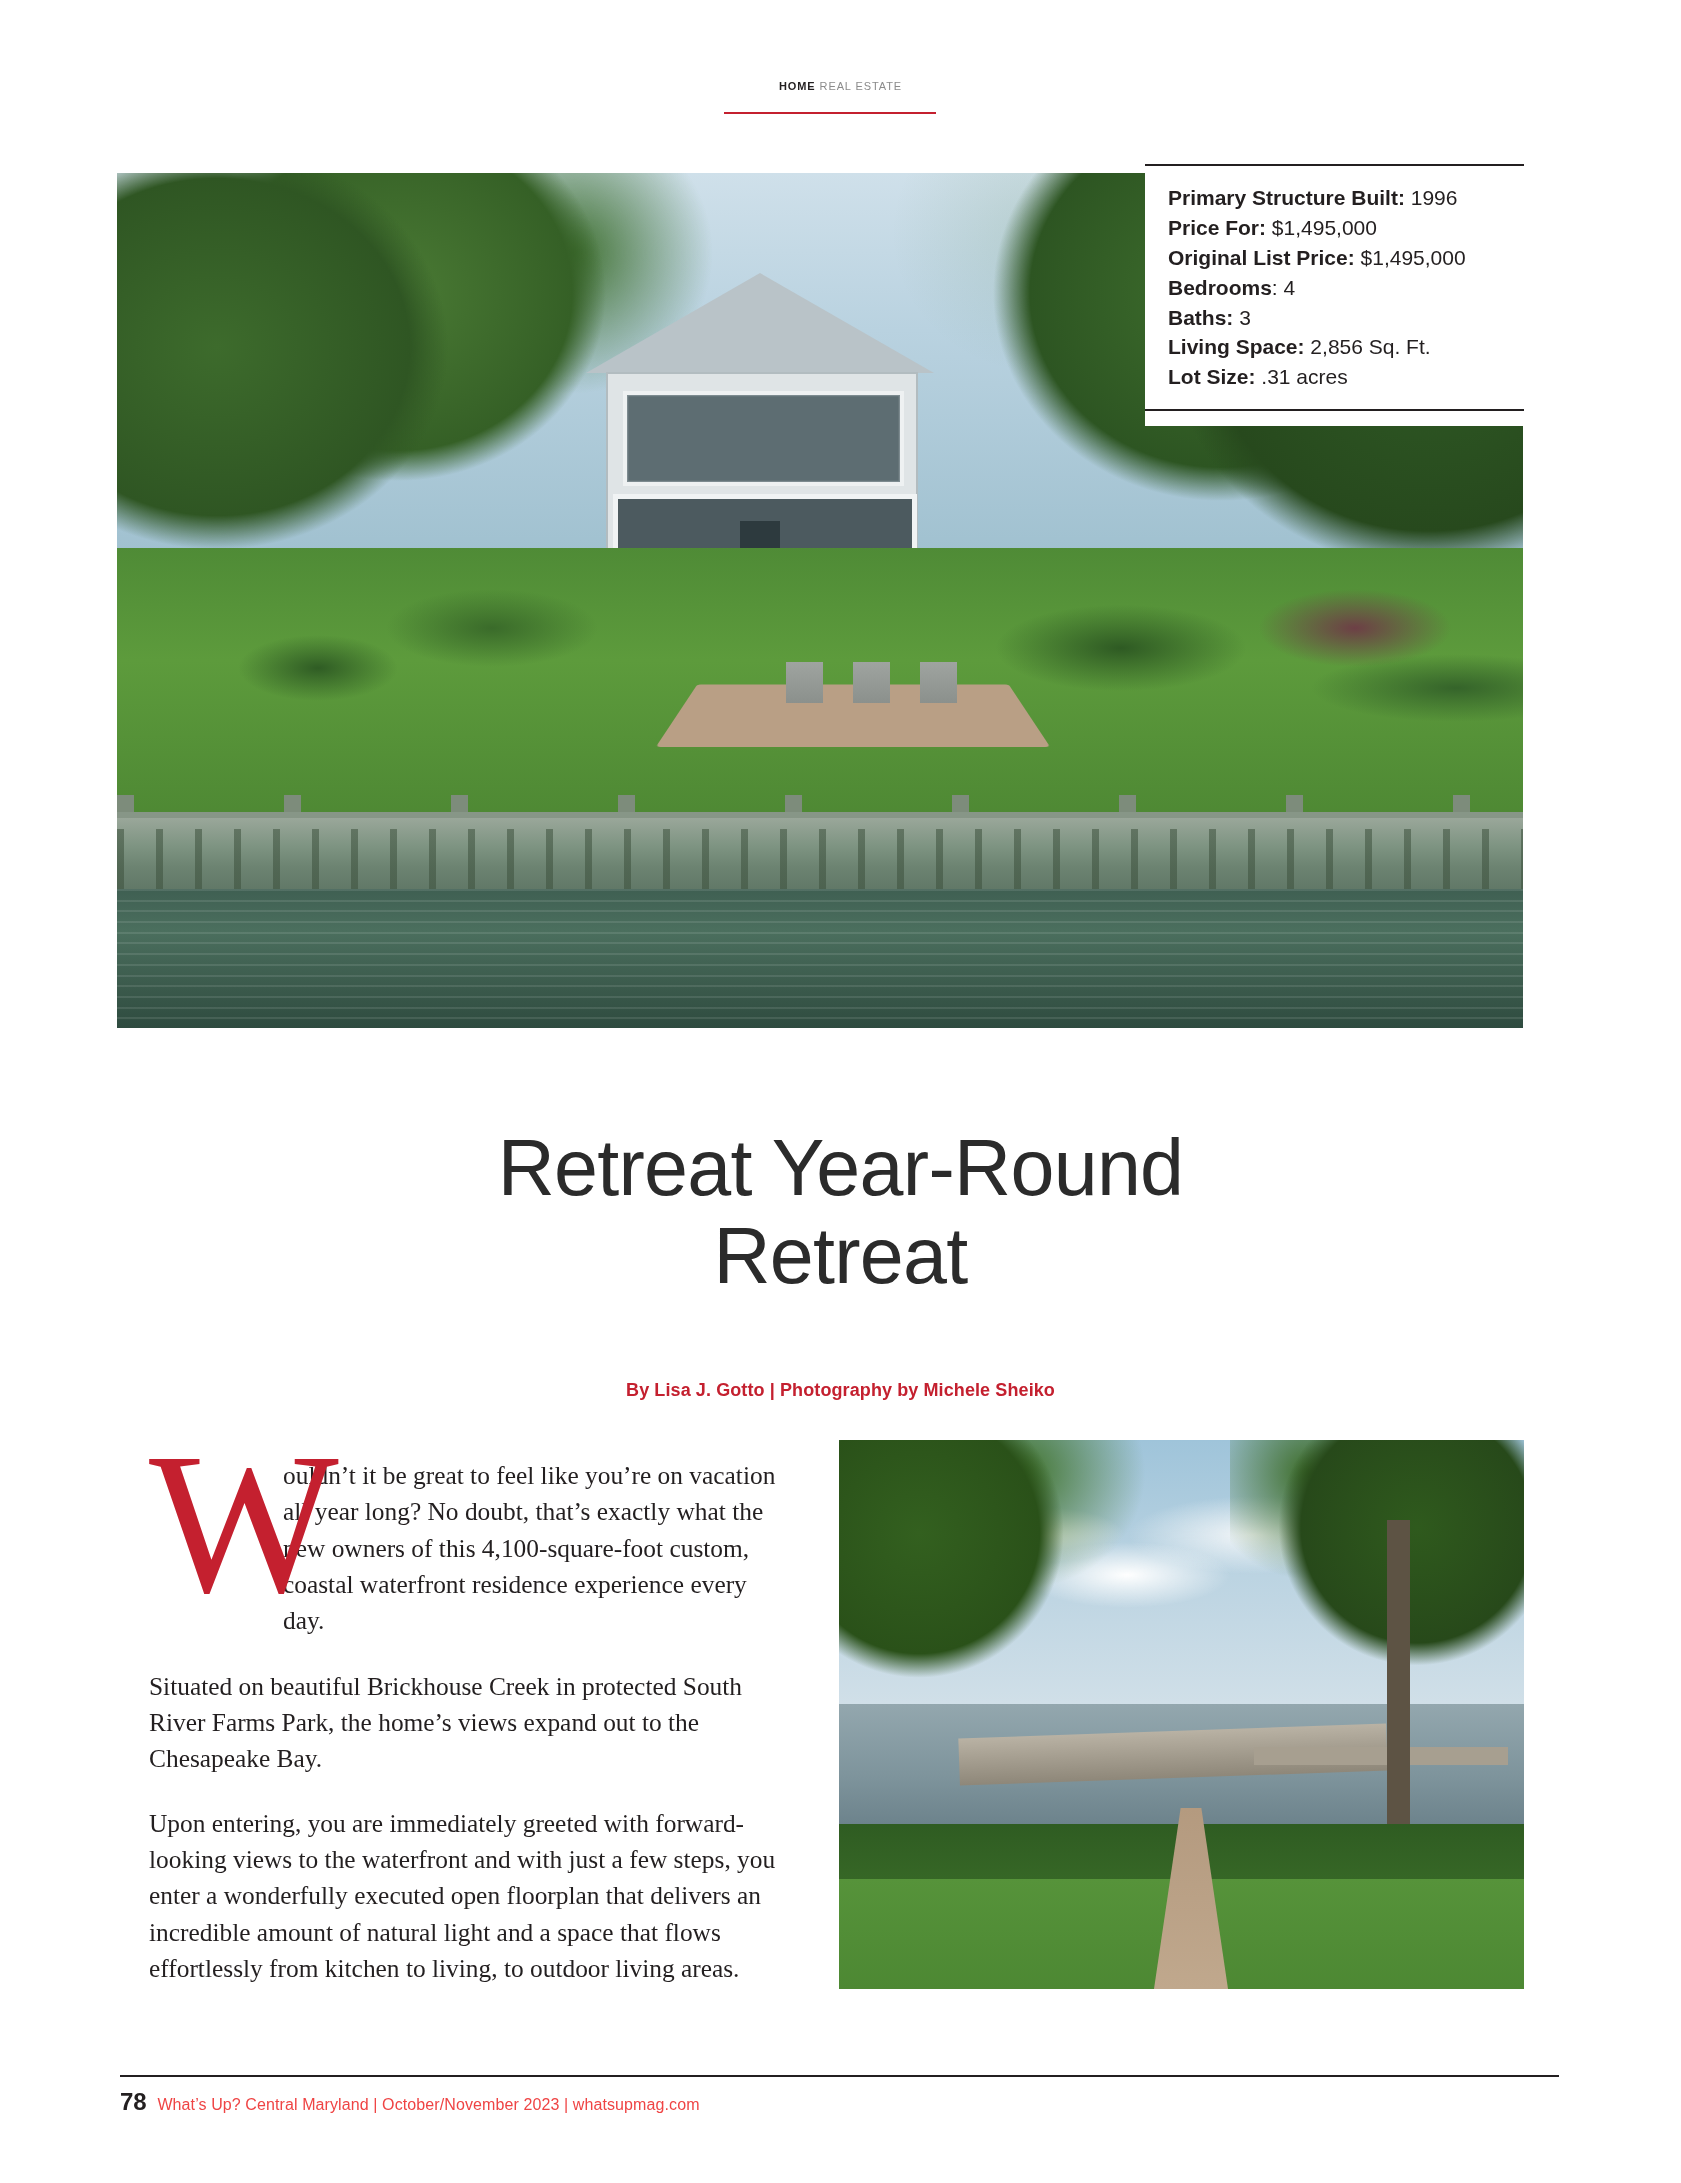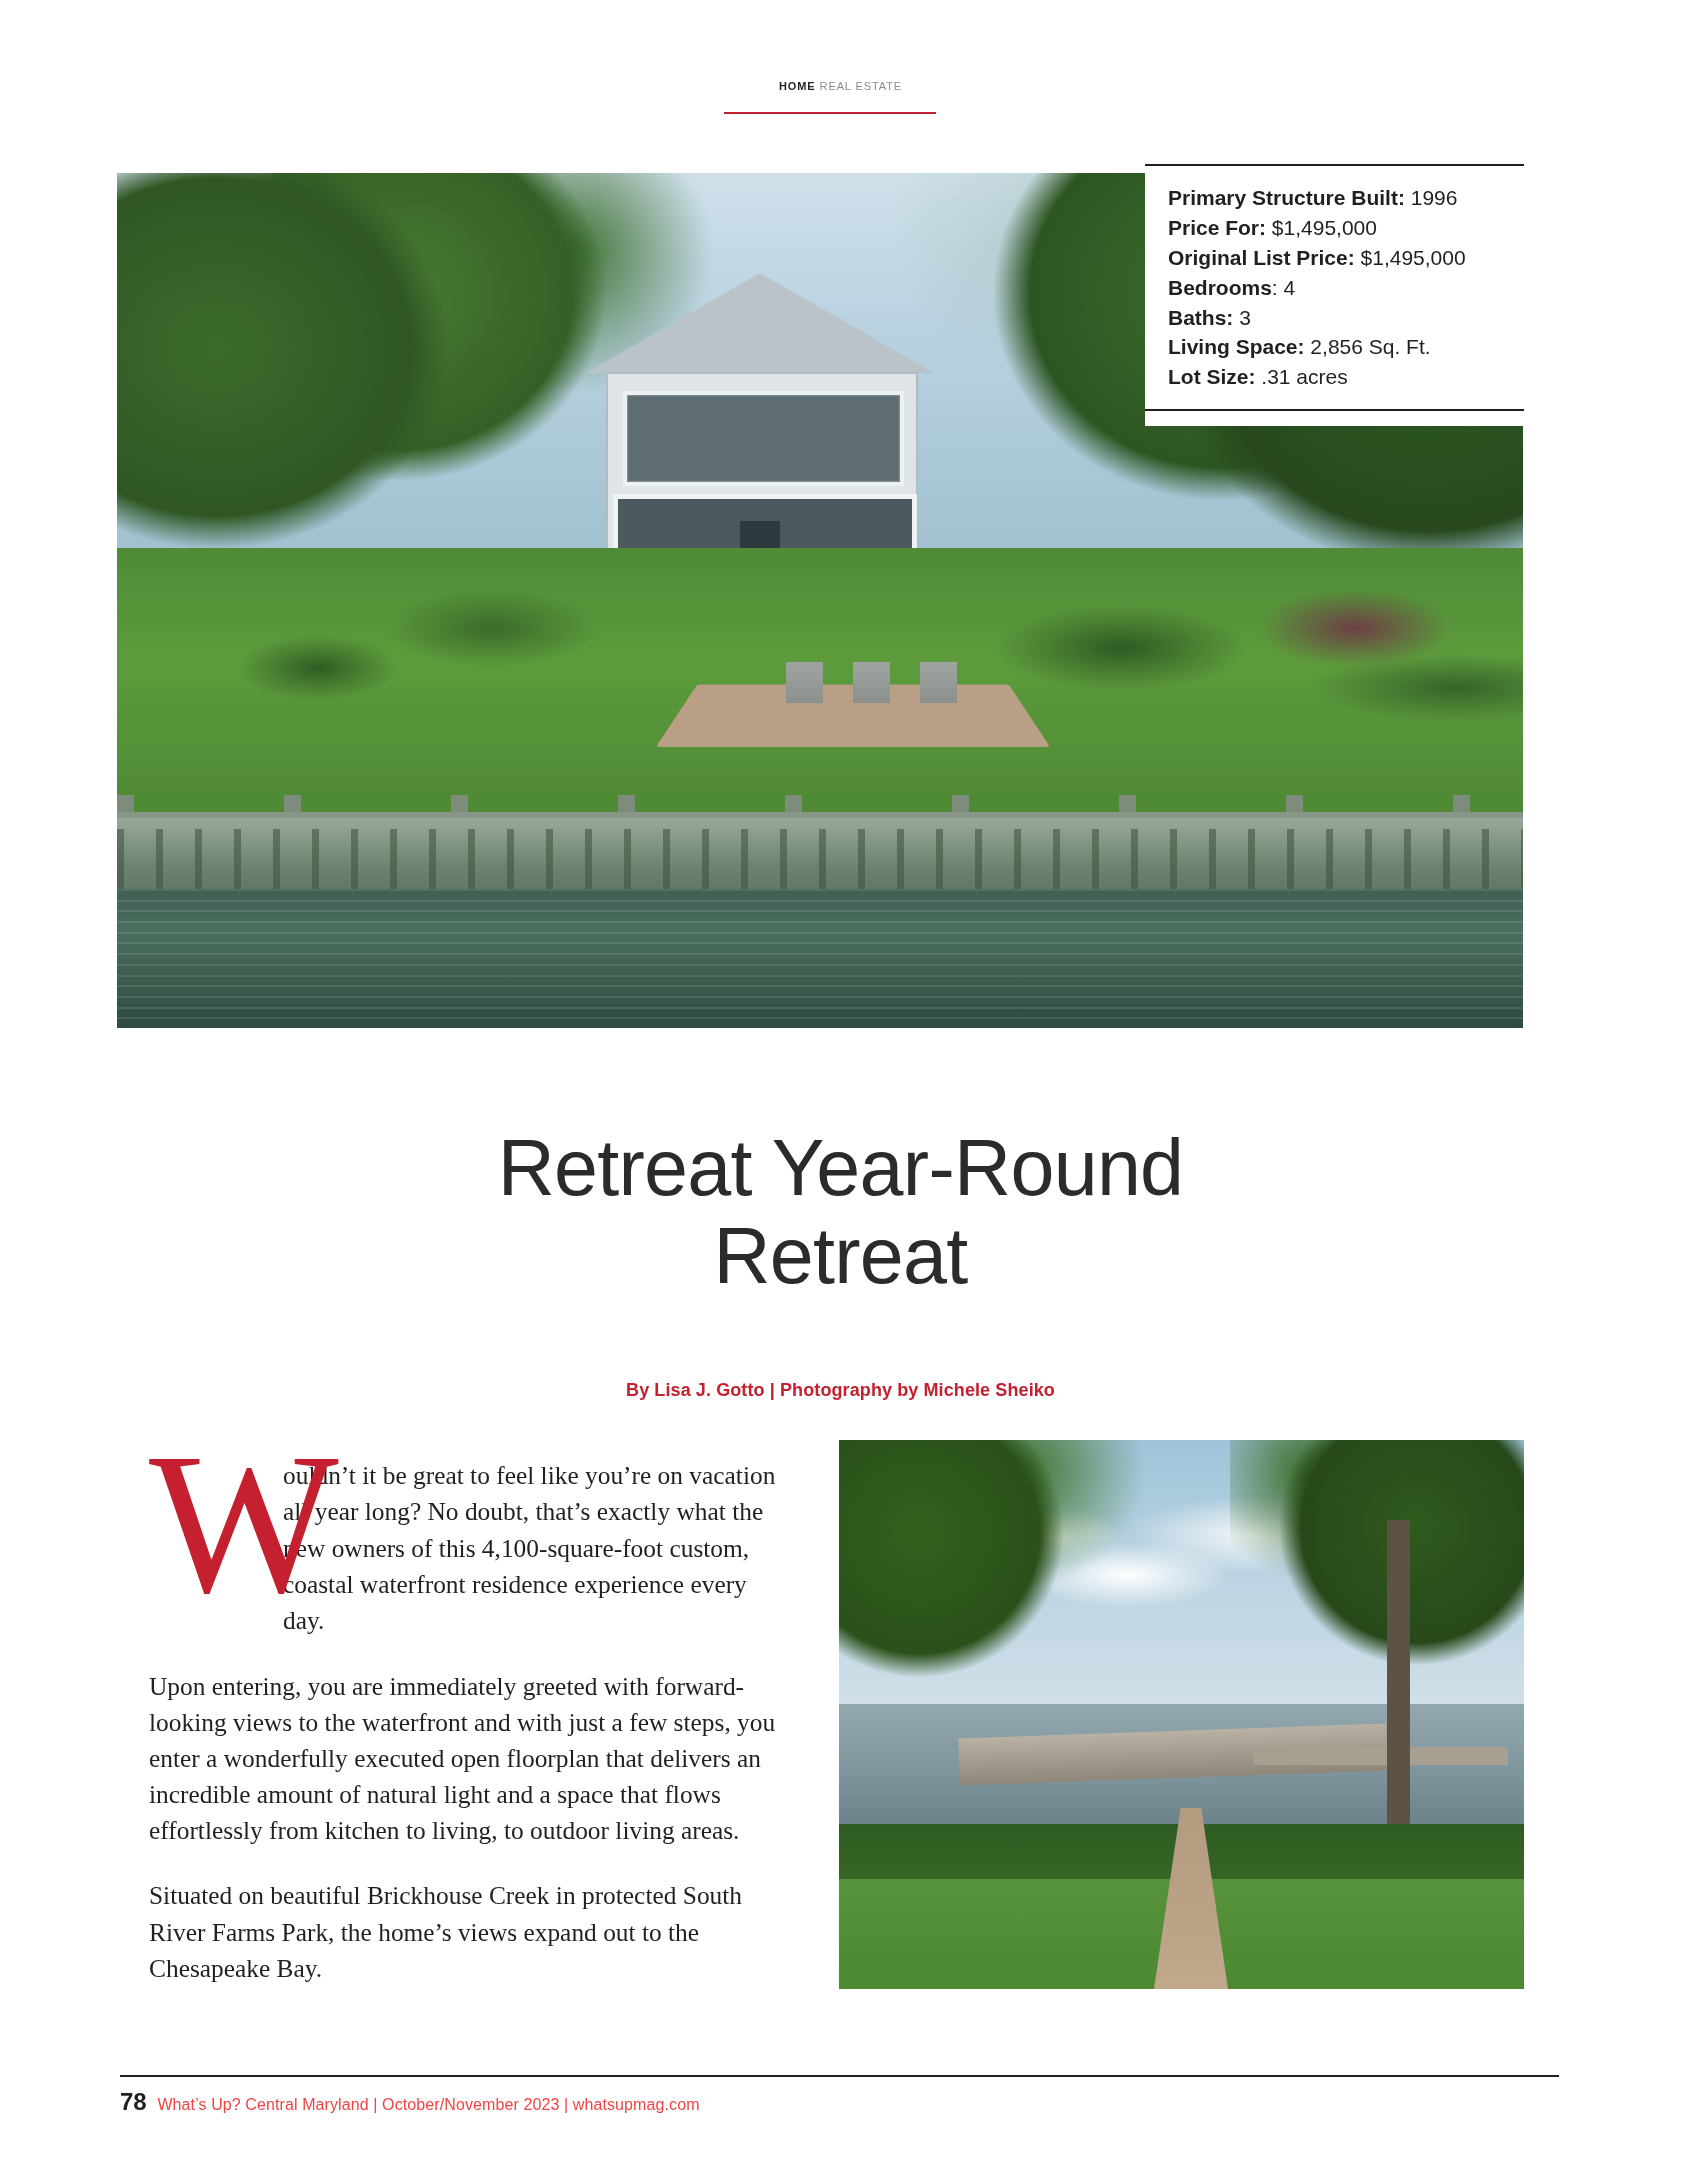--- a/index.html
+++ b/index.html
@@ -399,22 +399,22 @@
   <span class="l2">Retreat</span>
 </h1>
 
 <div class="byline">By Lisa J. Gotto  |  Photography by Michele Sheiko</div>
 
 <div class="col-left">
   <div class="dropcap-block">
     <span class="dropcap">W</span>
     <p class="lede">ouldn’t it be great to feel like you’re on vacation all year long? No doubt, that’s exactly what the new owners of this 4,100-square-foot custom, coastal waterfront residence experience every day.</p>
   </div>
+  <p class="para">Situated on beautiful Brickhouse Creek in protected South River Farms Park, the home’s views expand out to the Chesapeake Bay.</p>
   <p class="para">Upon entering, you are immediately greeted with forward-looking views to the waterfront and with just a few steps, you enter a wonderfully executed open floorplan that delivers an incredible amount of natural light and a space that flows effortlessly from kitchen to living, to outdoor living areas.</p>
-  <p class="para">Situated on beautiful Brickhouse Creek in protected South River Farms Park, the home’s views expand out to the Chesapeake Bay.</p>
 </div>
 
 <div class="photo2">
   <div class="p2-sky"></div>
   <div class="p2-clouds"></div>
   <div class="p2-water"></div>
   <div class="p2-pier"></div>
   <div class="p2-pier2"></div>
   <div class="p2-treeL"></div>
   <div class="p2-treeR"></div>

